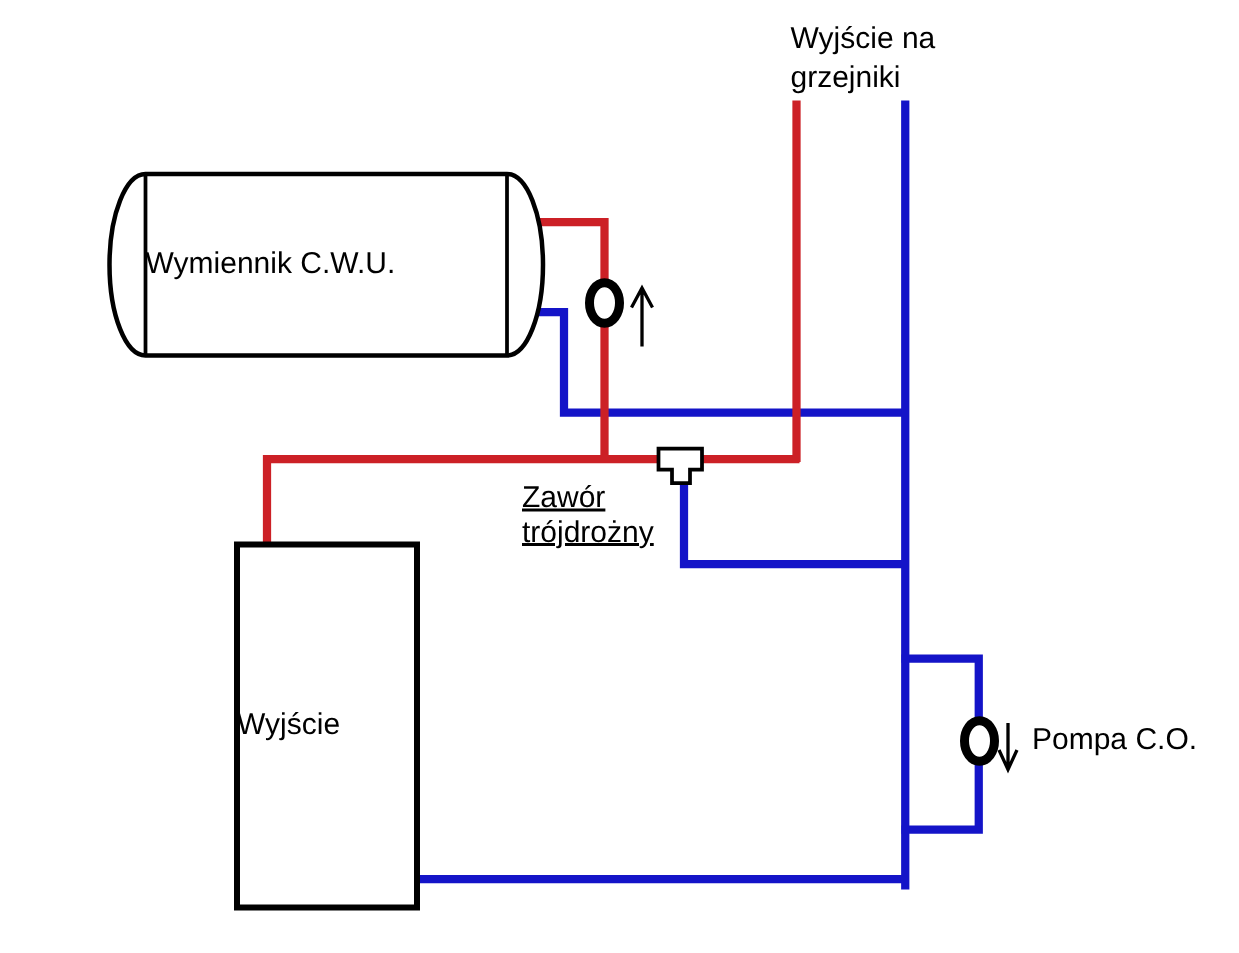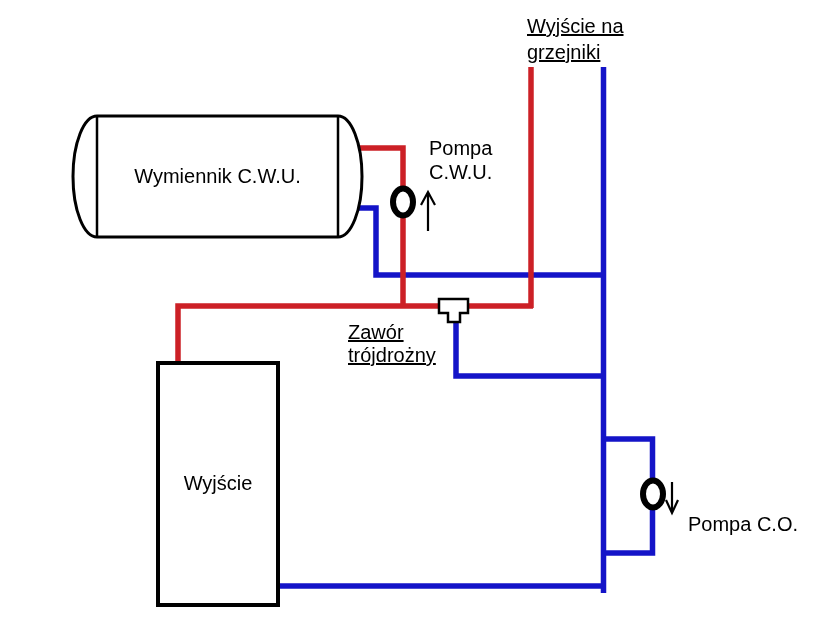--- a/index.html
+++ b/index.html
@@ -63,21 +63,20 @@
     stroke-linejoin: miter;
   }
   .label {
     position: absolute;
     color: var(--text, #000000);
     font-size: 20px;
     line-height: 25px;
     white-space: pre-line;
   }
   .label.centered {
-    text-align: center;
   }
 </style>
 </head>
 <body>
 
 <div class="stage">
 
   <svg class="piping" width="826" height="635" viewBox="0 0 826 635">
 
     <path class="pipe-cold" d="M345,208 L376,208 L376,275 L605,275"></path>
@@ -100,27 +99,25 @@
 
     <polygon class="valve" points="439,299 468,299 468,313 460,313 460,322 448,322 448,313 439,313"></polygon>
 
     <ellipse class="pump" cx="403" cy="202" rx="10" ry="13.5"></ellipse>
     <path class="arrow" d="M428,231 L428,193 M421,205 L428,192 L435,205"></path>
 
     <ellipse class="pump" cx="653" cy="494" rx="10" ry="13.5"></ellipse>
     <path class="arrow" d="M672,482 L672,511 M666,500 L672,513 L678,500"></path>
   </svg>
 
-  <div class="label" style="left:527px; top:13px; line-height:26px;text-decoration:underline;">Wyjście na
+  <div class="label" style="left:527px; top:13px; line-height:26px;">Wyjście na
 grzejniki</div>
 
   <div class="label centered" style="left:97px; top:164px; width:241px;">Wymiennik C.W.U.</div>
 
-  <div class="label" style="left:429px; top:136px; line-height:24px;">Pompa
-C.W.U.</div>
 
   <div class="label" style="left:348px; top:321px; line-height:23px;text-decoration:underline;">Zawór
 trójdrożny</div>
 
   <div class="label centered" style="left:158px; top:471px; width:120px;">Wyjście</div>
 
-  <div class="label" style="left:688px; top:481px;margin-top:31px;">Pompa C.O.</div>
+  <div class="label" style="left:688px; top:481px;">Pompa C.O.</div>
 </div>
 
 </body></html>

